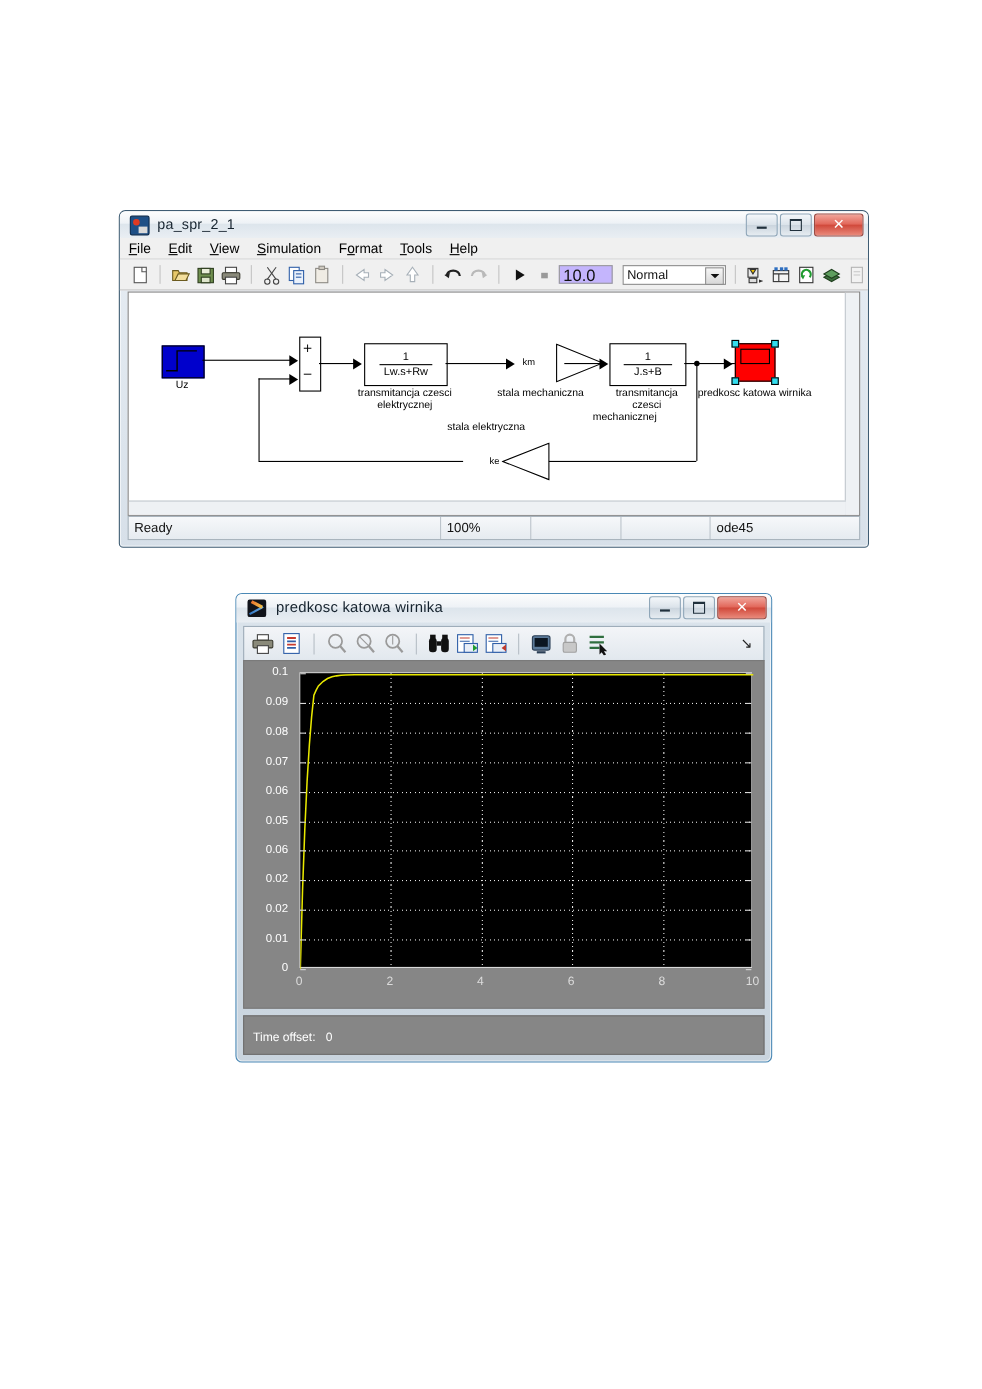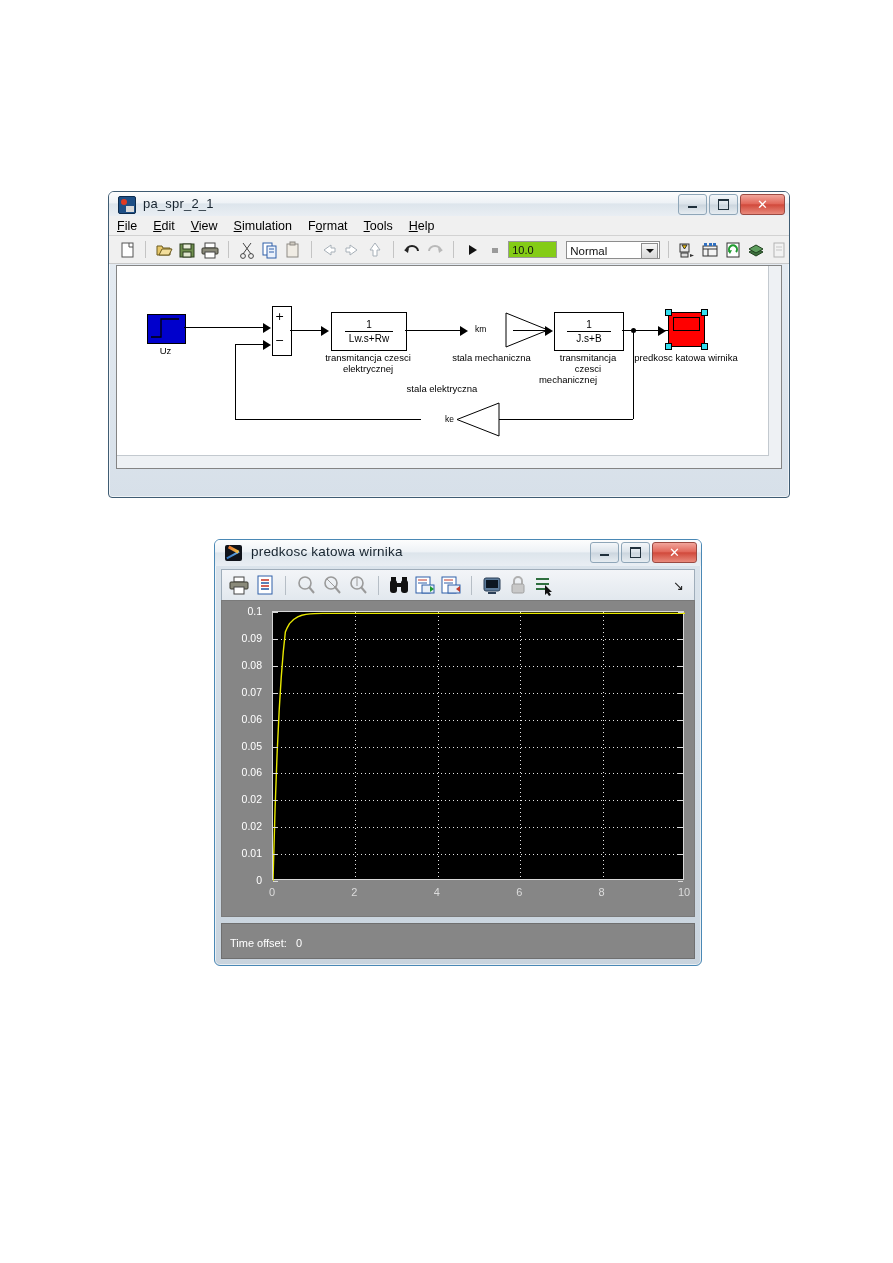--- a/index.html
+++ b/index.html
@@ -32,21 +32,21 @@
   #model .appicon:before{content:"";position:absolute;left:2px;top:2px;width:6px;height:6px;border-radius:50%;background:#e03a22;}
   #model .appicon:after{content:"";position:absolute;right:1px;bottom:1px;width:8px;height:6px;background:#d9d9d9;}
 
   .menubar{height:19px;background:#f0f0f0;border-bottom:1px solid #d2d2d2;display:flex;align-items:center;padding-left:8px;}
   .menu-item{font-size:12.5px;color:#000;margin-right:16px;cursor:default;}
   .menu-item u{text-decoration:underline;}
 
   .toolbar{height:27px;background:#f0f0f0;border-bottom:1px solid #c9c9c9;display:flex;align-items:center;padding-left:8px;gap:3px;}
   .tb{width:20px;height:20px;position:relative;display:inline-block;}
   .tbsep{width:1px;height:17px;background:#c4c4c4;margin:0 5px;}
-  .simtime{width:58px;height:17px;border:1px solid #9a9a9a;background:#84cc16;font-size:11px;
+  .simtime{width:58px;height:17px;border:1px solid #9a9a9a;background:#c4b5fd;font-size:15px;
       line-height:17px;padding-left:3px;color:#111;box-sizing:border-box;}
   .simmode{width:112px;height:18px;border:1px solid #8d8d8d;background:#fff;position:relative;
       font-size:11.5px;line-height:18px;padding-left:3px;color:#111;box-sizing:border-box;margin-left:6px;}
   .simmode .arrowbtn{position:absolute;right:1px;top:1px;width:15px;height:14px;
       background:linear-gradient(180deg,#f6f6f6,#d8d8d8);border:1px solid #8d8d8d;}
   .simmode .arrowbtn:after{content:"";position:absolute;left:4px;top:5px;border-left:4px solid transparent;
       border-right:4px solid transparent;border-top:4px solid #111;}
 
   .canvas{position:absolute;left:7px;right:7px;top:73px;bottom:28px;background:#fff;border:1px solid #848484;overflow:hidden;}
   .canvas-scroll-v{position:absolute;right:0;top:0;width:12px;bottom:0;background:#eef1f4;border-left:1px solid #c3c9cf;}
@@ -331,20 +331,27 @@
         </svg>
       <span class="gaintxt" style="left:25px;top:12px;">ke</span>
     </div>
     <div class="lbl" style="left:272px;top:117px;width:106px;">stala elektryczna</div>
     <div class="wire h" style="left:118px;top:153px;width:186px;"></div>
 
     <div class="canvas-scroll-v"></div>
     <div class="canvas-scroll-h"></div>
   </div>
 
+  <div class="statusbar">
+    <span class="sb-cell" style="width:285px;">Ready</span>
+    <span class="sb-cell" style="width:82px;">100%</span>
+    <span class="sb-cell" style="width:82px;"></span>
+    <span class="sb-cell" style="width:82px;"></span>
+    <span class="sb-cell" style="width:135px;border-right:none;">ode45</span>
+  </div>
 </div>
 
 <div class="win" id="scope">
 
   <div class="titlebar">
     <div class="ml-icon"></div>
     <div class="title-text" style="left:36px;top:4px;font-size:13.5px;">predkosc katowa wirnika</div>
     <div class="winbtns">
       <div class="wbtn">
           <span class="gl">

